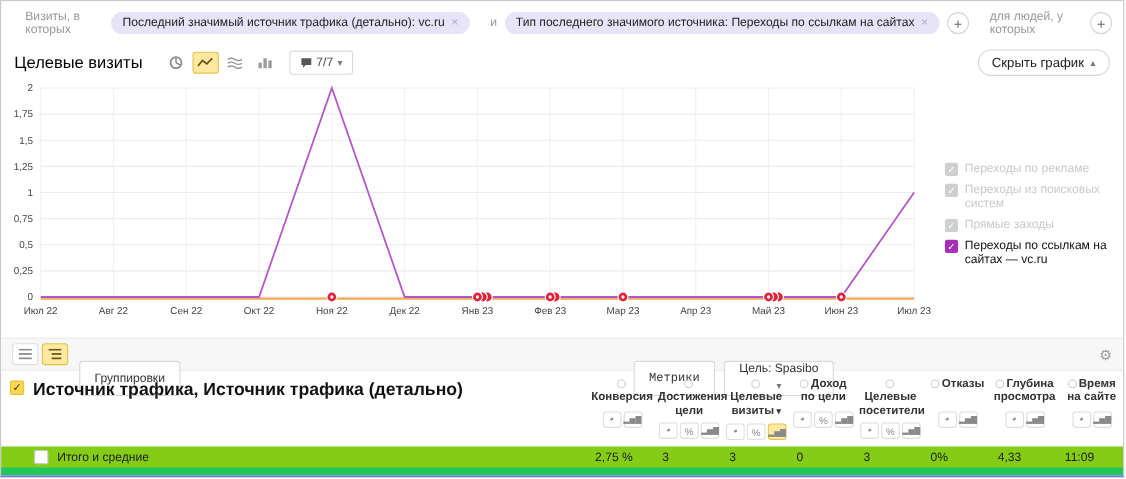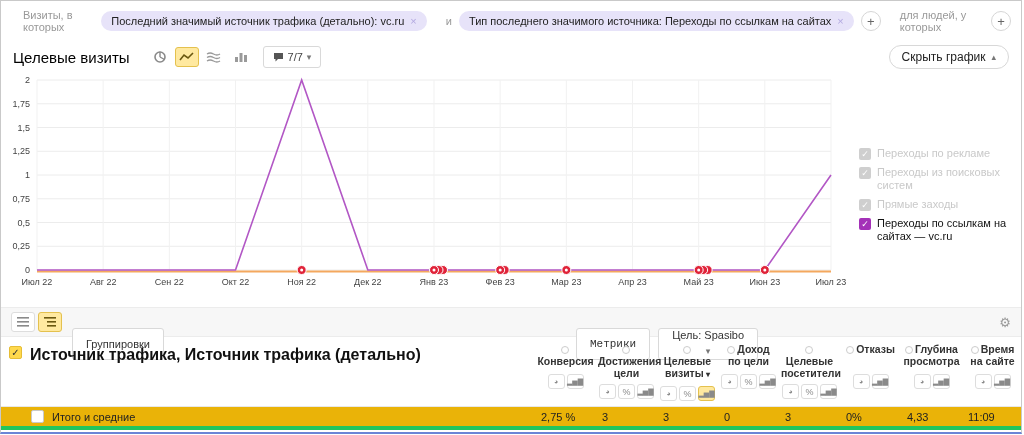--- a/index.html
+++ b/index.html
@@ -58,21 +58,21 @@
   .metric-cols { display:flex; }
   .metric-col { width:61px; padding:6px 2px 5px 2px; text-align:center; }
   .m-label { font-size:10.5px; font-weight:bold; color:#333; line-height:12px; min-height:26px; }
   .help-ring { display:inline-block; width:8px; height:8px; border:1px solid #ccc; border-radius:50%; margin-right:2px; vertical-align:-1px; cursor:pointer; }
   .sort-caret { font-size:8px; color:#333; }
   .m-icons { margin-top:5px; display:flex; justify-content:center; gap:2px; }
   .micon { width:17px; height:15px; border:1px solid #ddd; border-radius:3px; background:#fff; font-size:7px; color:#8a8a8a; cursor:pointer; display:flex; align-items:center; justify-content:center; padding:0; }
   .micon.pct { font-size:9px; }
   .micon.active { background:#ffe9a0; border-color:#e4c14e; }
   .trow { display:flex; align-items:stretch; font-size:11px; }
-  .trow.totals { background:#eab308; border-bottom:4px solid #22c55e; }
+  .trow.totals { background:#84cc16; border-bottom:7px solid #22c55e; }
   .trow .label-cell { flex:0 0 534px; display:flex; align-items:center; gap:8px; padding:0 8px; height:19px; }
   .trow.data .label-cell { height:21px; }
   .totals .label-cell { padding-left:30px; }
   .expander { width:13px; height:13px; border:1px solid #ccc; border-radius:2px; background:#fff; font-size:10px; line-height:11px; text-align:center; color:#888; cursor:pointer; flex:0 0 auto; }
   .row-label { color:#222; }
   .vcell { width:61px; padding:0 9px 0 6px; display:flex; flex-direction:column; justify-content:center; }
   .val { color:#222; line-height:12px; }
   .link-ic { flex:0 0 auto; display:flex; }
 </style>
 </head>

